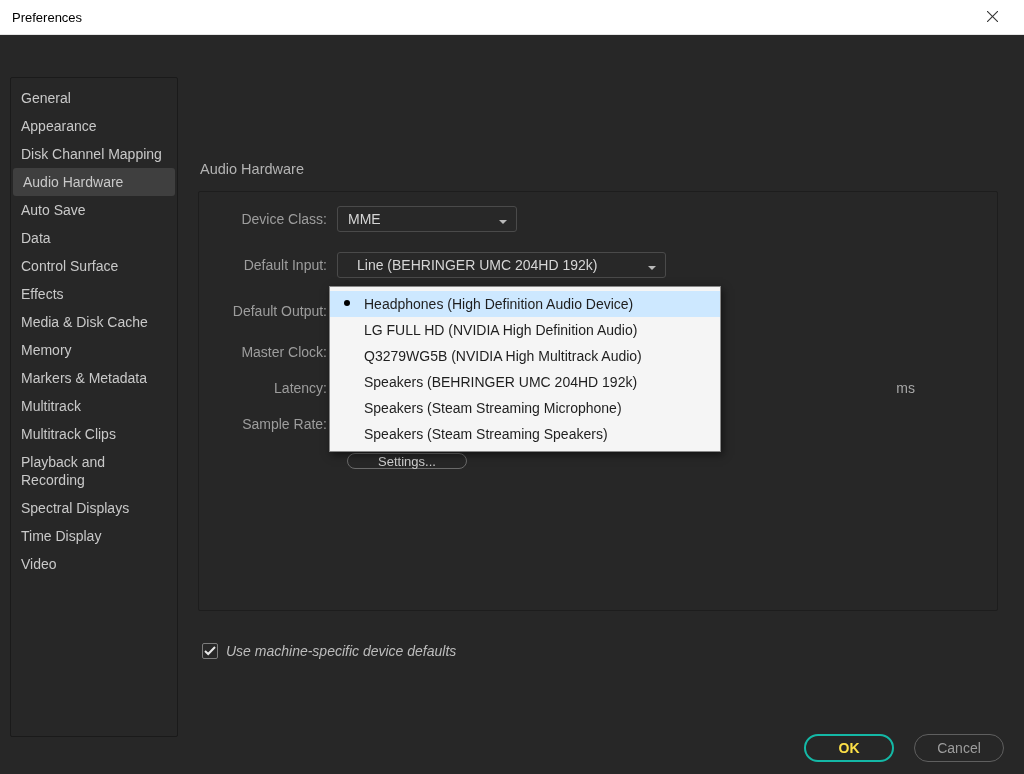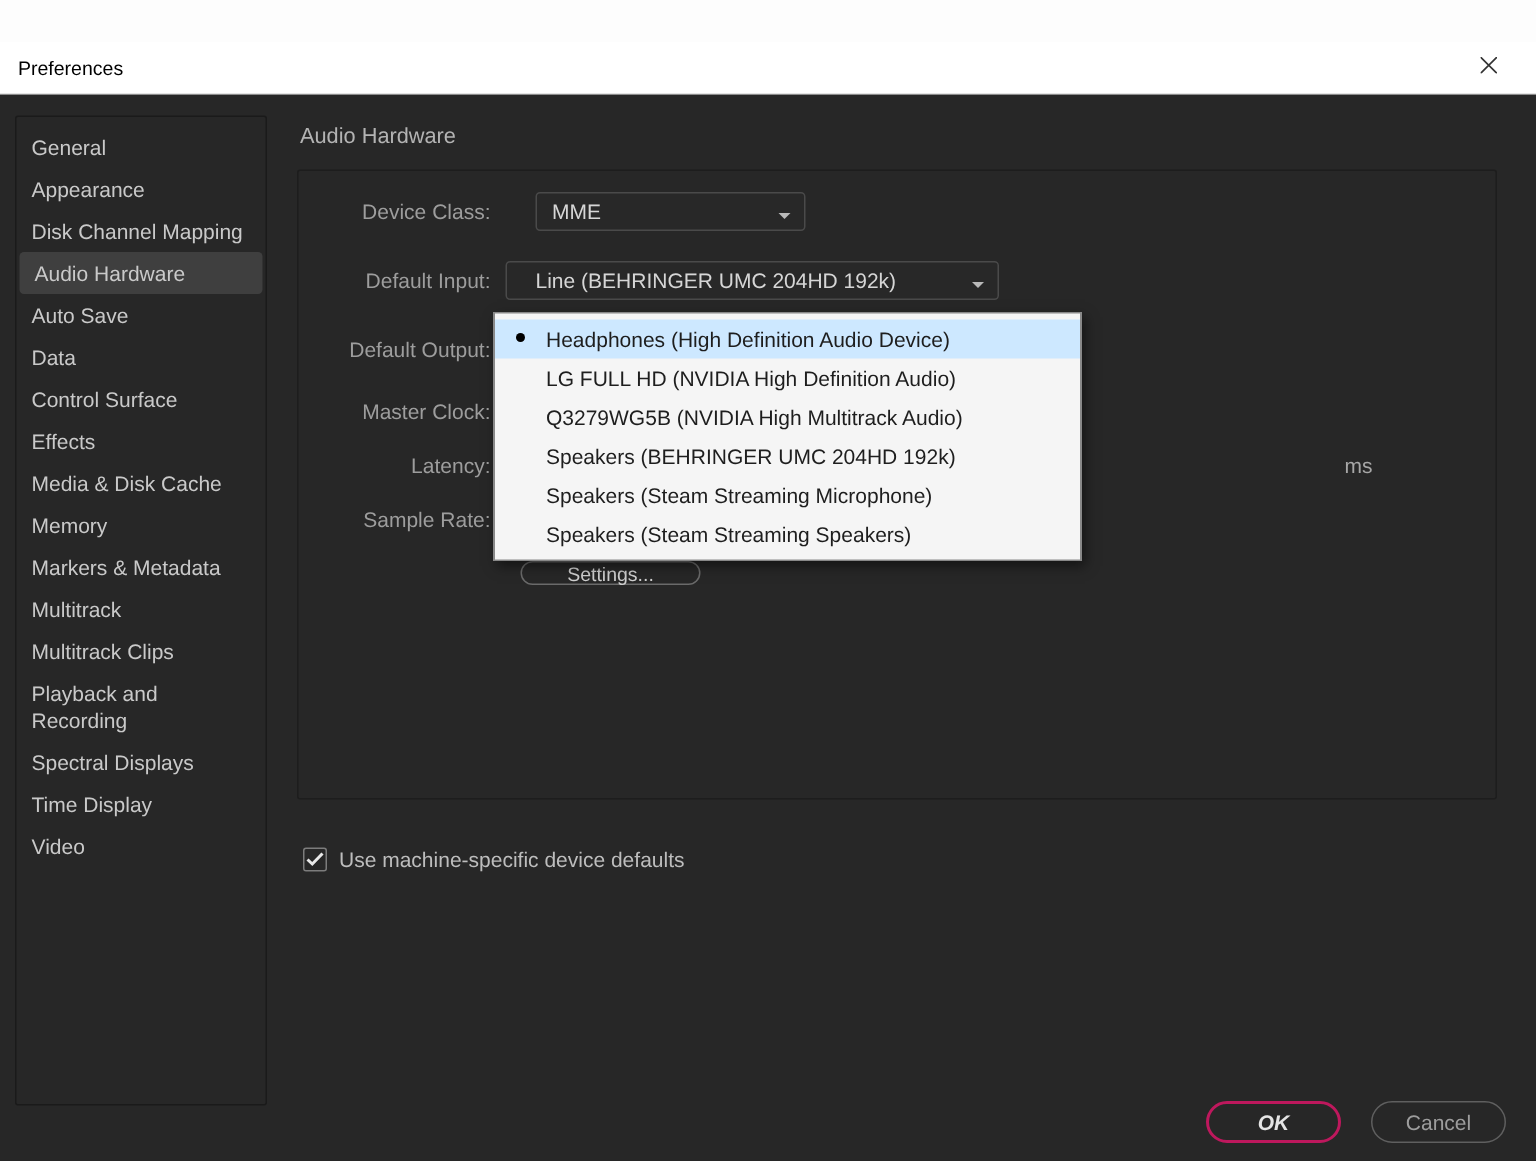--- a/index.html
+++ b/index.html
@@ -1,24 +1,24 @@
 <!DOCTYPE html>
 <html><head>
 <meta charset="utf-8">
 <style>
   * { box-sizing: border-box; margin: 0; padding: 0; font-family: "Segoe UI", Tahoma, sans-serif; }
   html, body { width: 1024px; height: 774px; overflow: hidden; background: #000; }
   .window { width: 1024px; height: 774px; background: #fdfdfd; display: flex; flex-direction: column; }
   .titlebar {
     height: 35px; background: #ffffff; color: #000; display: flex; align-items: center;
-    padding: 0 12px; font-size: 13px; position: relative; border-bottom: 1px solid #e5e5e5; margin-top: 28px;
+    padding: 0 12px; font-size: 13px; position: relative; border-bottom: 1px solid #e5e5e5;
   }
   .titlebar .spacer { flex: 1; }
   .close-btn { width: 40px; height: 35px; display:flex; align-items:center; justify-content:center; font-size:16px; color:#333; cursor:pointer;}
-  .body { flex:1; background: #272727; display:flex; padding: 14px 10px 10px 10px; gap: 0; position:relative;}
+  .body { flex:1; background: #272727; display:flex; padding: 14px 10px 10px 10px; gap: 0; position:relative;align-items:center;}
   .sidebar{
     width: 168px; background:#272727; border:1px solid #1a1a1a; border-radius:2px;
     padding:6px 0; height: 660px;
   }
   .side-item{
     padding: 5px 10px; color:#c9c9c9; font-size:14px; line-height:18px; cursor:pointer;
   }
   .side-item.active{ background:#3f3f3f; border-radius:3px; margin:0 2px;}
   .main{
     flex:1; padding: 0 6px 0 20px; color:#b8b8b8; position:relative;
@@ -31,34 +31,34 @@
   .row{ display:flex; align-items:center; margin-bottom: 20px; }
   .row-label{
     width: 120px; text-align:right; color:#9d9d9d; font-size:14px; padding-right:10px;
   }
   .select{
     background:#282828; border:1px solid #4a4a4a; border-radius:3px; color:#d6d6d6;
     height:26px; padding:0 26px 0 10px; font-size:14px; display:flex; align-items:center;
     position:relative; cursor:pointer;
   }
   .select.wide{ width: 329px; padding-left: 19px;}
-  .select.short{ width: 180px; margin-left: 20px;}
+  .select.short{ width: 180px;}
   .select.focused{ border:1px solid #1473e6; background:#232323;}
   .sel-text{ white-space:nowrap; overflow:hidden;}
   .chev{
     position:absolute; right:8px; top:50%; transform:translateY(-50%); width:10px; height:10px;
     pointer-events:none;
   }
   .chev svg{ width:10px; height:10px; fill:#b9b9b9;}
   .latency-text{ color:#a7a7a7; font-size:14px; margin-left:21px;}
   .settings-btn{
     margin-left:130px; width:120px; height:16px; border:1px solid #6a6a6a; border-radius:14px;
     background:transparent; color:#cfcfcf; font-size:13px; cursor:pointer;
   }
-  .checkbox-row{ margin: 32px 0 0 4px; display:flex; align-items:center; gap:8px; color:#bdbdbd; font-size:14px;}
+  .checkbox-row{ margin: 32px 0 0 4px; display:flex; align-items:center; gap:8px; color:#bdbdbd; font-size:14px;font-style:italic;}
   .chk{
     width:16px; height:16px; border:1px solid #7c7c7c; border-radius:2px; background:#272727;
     display:flex; align-items:center; justify-content:center; cursor:pointer;
   }
   .chk svg{ width:12px; height:12px; fill:#e8e8e8;}
   .dropdown{
     position:absolute; left: 130px; top: 94px; width: 392px; background:#f5f5f5;
     border:1px solid #888; box-shadow: 2px 3px 8px rgba(0,0,0,0.5); z-index:20;
     padding:4px 0;
   }
@@ -70,21 +70,21 @@
   .dd-item.sel::before{
     content:''; position:absolute; left:14px; top:9px; width:6px; height:6px; background:#000; border-radius:50%;
   }
   .footer{
     position:absolute; bottom:12px; right:20px; display:flex; gap:20px;
   }
   .btn{
     width:90px; height:28px; border-radius:16px; font-size:14px; cursor:pointer;
     display:flex; align-items:center; justify-content:center;
   }
-  .btn-ok{ border:2px solid #be185d; color:#e5e5e5; background:transparent; font-weight:600;font-style:italic;}
+  .btn-ok{ border:2px solid #14b8a6; color:#fde047; background:transparent; font-weight:600;}
   .btn-cancel{ border:1px solid #5f5f5f; color:#9d9d9d; background:transparent;}
 </style>
 </head>
 <body>
 
 <div class="window">
   <div class="titlebar">
     <span>Preferences</span>
     <div class="spacer"></div>
     <div class="close-btn">

